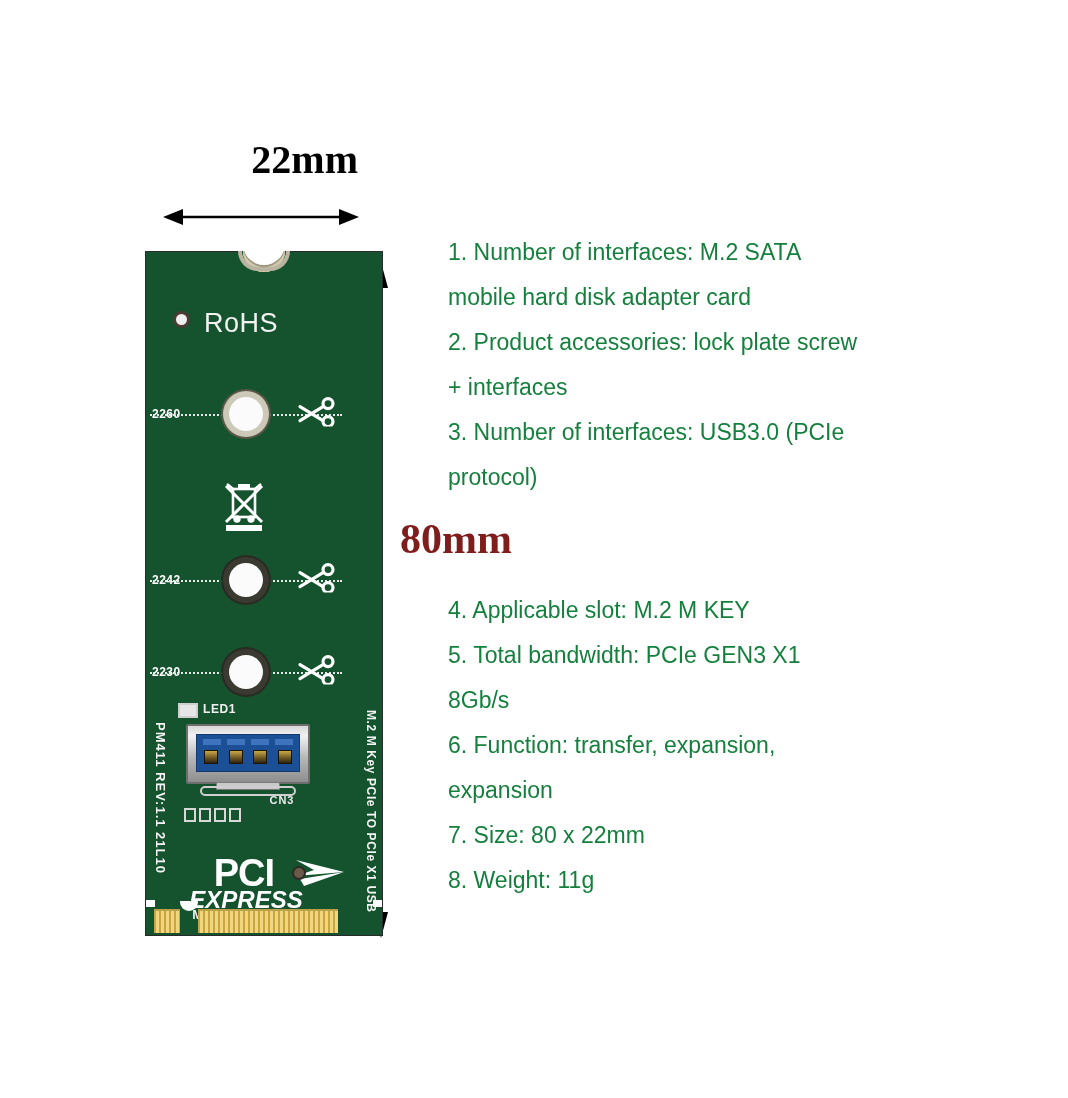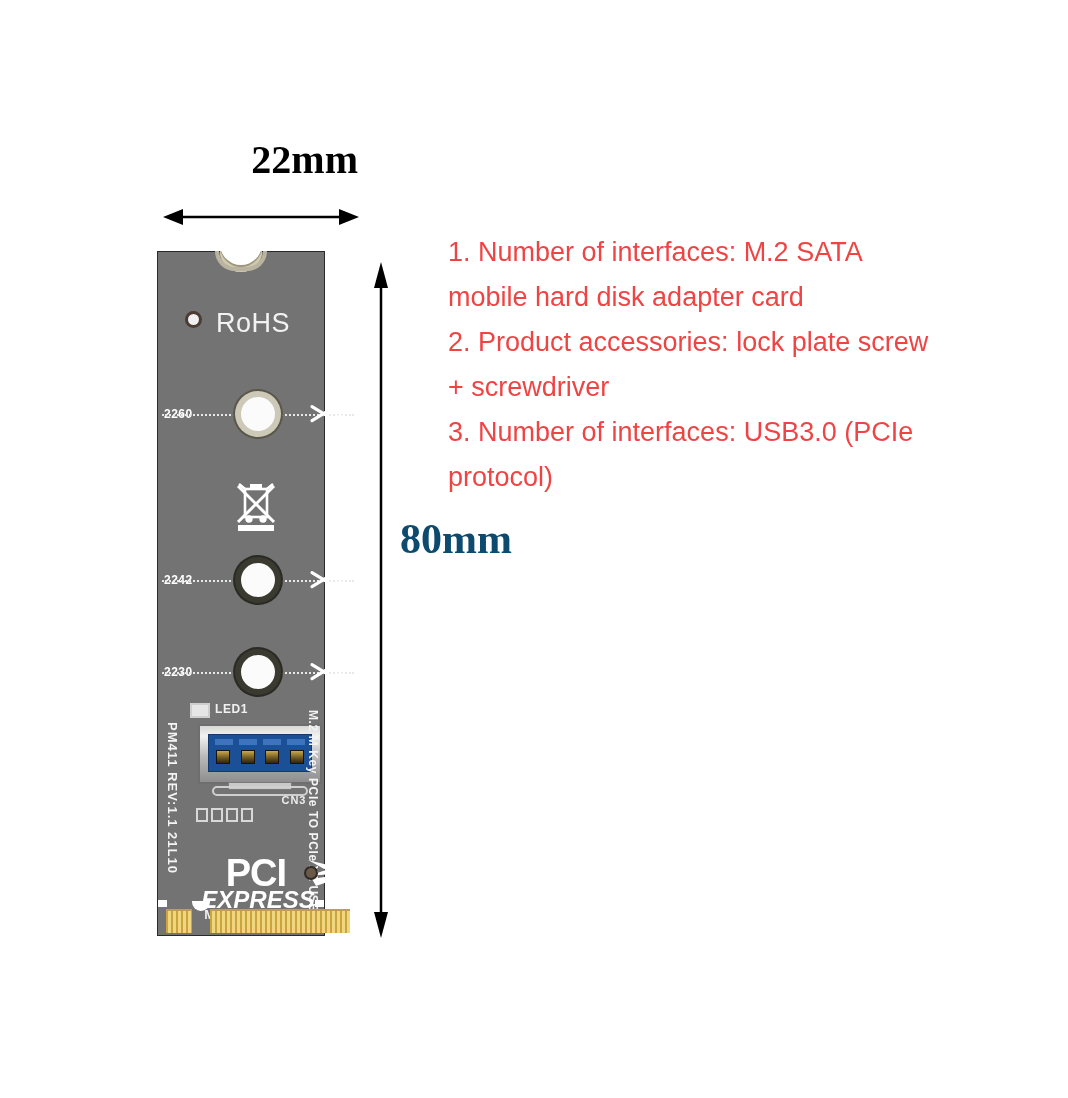--- a/index.html
+++ b/index.html
@@ -13,29 +13,29 @@
 
   
   .dim-label-top{
     position:absolute;left:158px;top:136px;width:200px;
     text-align:right;font-family:"Liberation Serif", serif;
     font-weight:bold;font-size:40px;color:#000;letter-spacing:0px;
   }
   .dim-label-side{
     position:absolute;left:400px;top:515px;
     font-family:"Liberation Serif", serif;
-    font-weight:bold;font-size:42px;color:#0c4a6e;
+    font-weight:bold;font-size:42px;color:#7f1d1d;
   }
   .harrow{position:absolute;left:163px;top:206px;width:196px;height:22px;}
   .varrow{position:absolute;left:370px;top:262px;width:22px;height:676px;}
 
   
   .board{
-    position:absolute;left:158px;top:252px;width:166px;height:683px;
-    background:#737373;
+    position:absolute;left:146px;top:252px;width:236px;height:683px;
+    background:#14532d;
     box-shadow:0 0 0 1px #2a2a2e;
   }
   
   .top-notch{
     position:absolute;left:50%;top:-1px;transform:translateX(-50%);
     width:42px;height:21px;
     border-radius:0 0 24px 24px;
     background:#ffffff;
     box-shadow:inset 0 -5px 0 0 #cfc9ae, inset 0 -7px 0 0 #9d977e;
   }
@@ -196,21 +196,21 @@
   .pad-group.big{left:52px;width:140px;}
   .key-notch{
     position:absolute;left:34px;bottom:24px;width:18px;height:10px;
     background:#fff;border-radius:0 0 9px 9px;
   }
 
   
   .specs-top{position:absolute;left:448px;top:230px;width:590px;}
   .specs-bottom{position:absolute;left:448px;top:588px;width:590px;}
   .spec-line{
-    font-size:27px;line-height:45px;color:#ef4444;
+    font-size:23px;line-height:45px;color:#15803d;
     font-family:"Liberation Sans", sans-serif;white-space:pre-wrap;
   }
 </style>
 </head>
 <body>
 
 <div id="stage">
 
   <div class="dim-label-top">22mm</div>
   <svg class="harrow" viewBox="0 0 196 22">
@@ -342,19 +342,28 @@
       <div class="pad-group small"></div>
       <div class="pad-group big"></div>
     </div>
     <div class="key-notch"></div>
   </div>
 
   <div class="specs-top">
     <div class="spec-line">1. Number of interfaces: M.2 SATA</div>
     <div class="spec-line">mobile hard disk adapter card</div>
     <div class="spec-line">2. Product accessories: lock plate screw</div>
-    <div class="spec-line">+ screwdriver</div>
+    <div class="spec-line">+ interfaces</div>
     <div class="spec-line">3. Number of interfaces: USB3.0 (PCIe</div>
     <div class="spec-line">protocol)</div>
   </div>
 
+  <div class="specs-bottom">
+    <div class="spec-line">4. Applicable slot: M.2 M KEY</div>
+    <div class="spec-line">5. Total bandwidth: PCIe GEN3 X1</div>
+    <div class="spec-line">8Gb/s</div>
+    <div class="spec-line">6. Function: transfer, expansion,</div>
+    <div class="spec-line">expansion</div>
+    <div class="spec-line">7. Size: 80 x 22mm</div>
+    <div class="spec-line">8. Weight: 11g</div>
+  </div>
 
 </div>
 
 </body></html>

